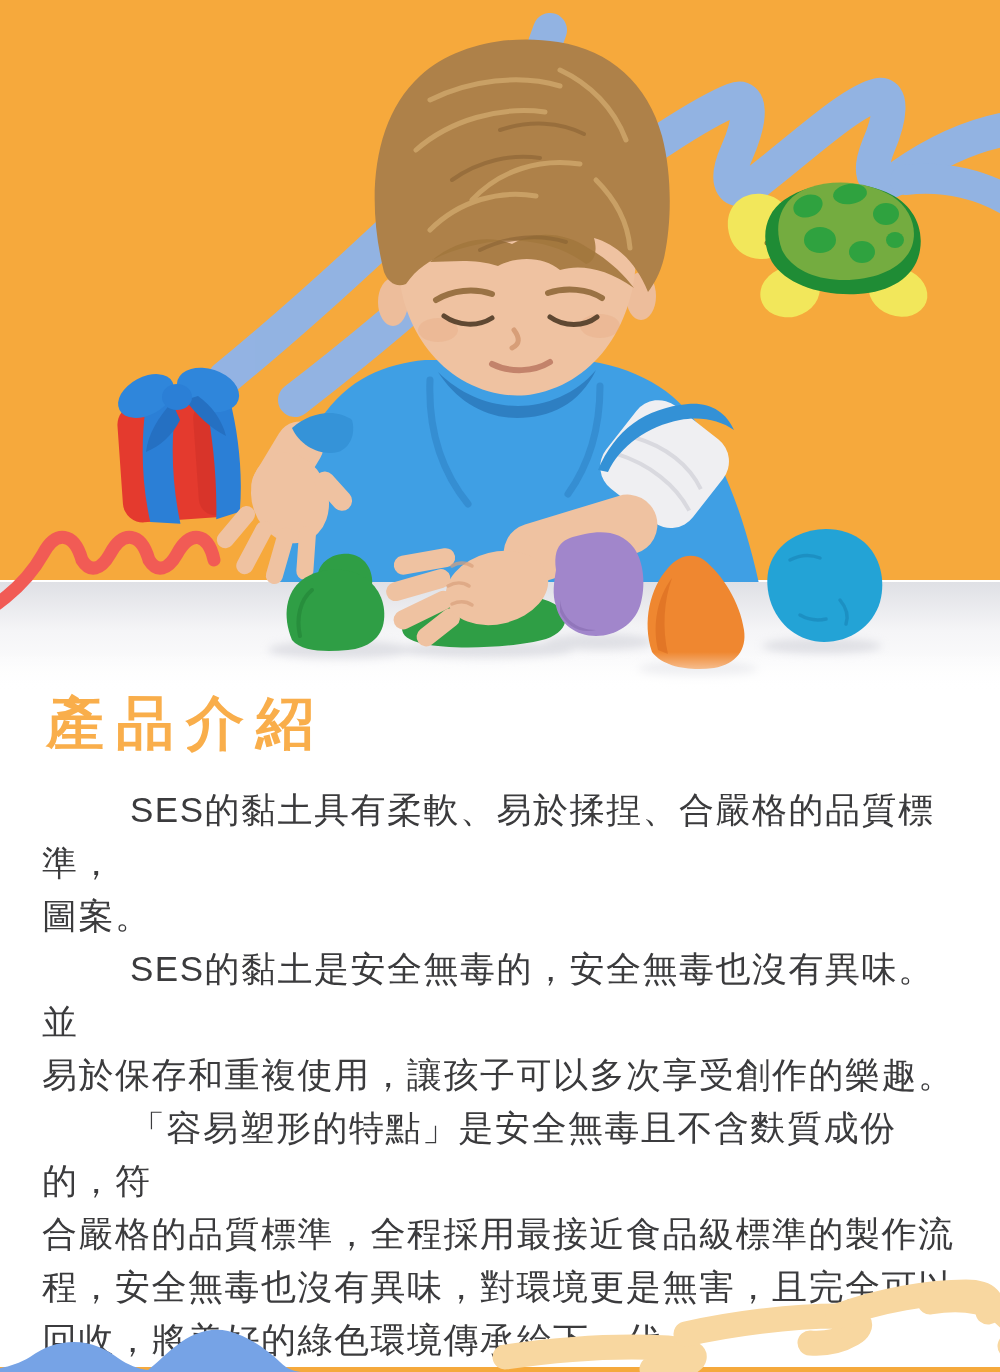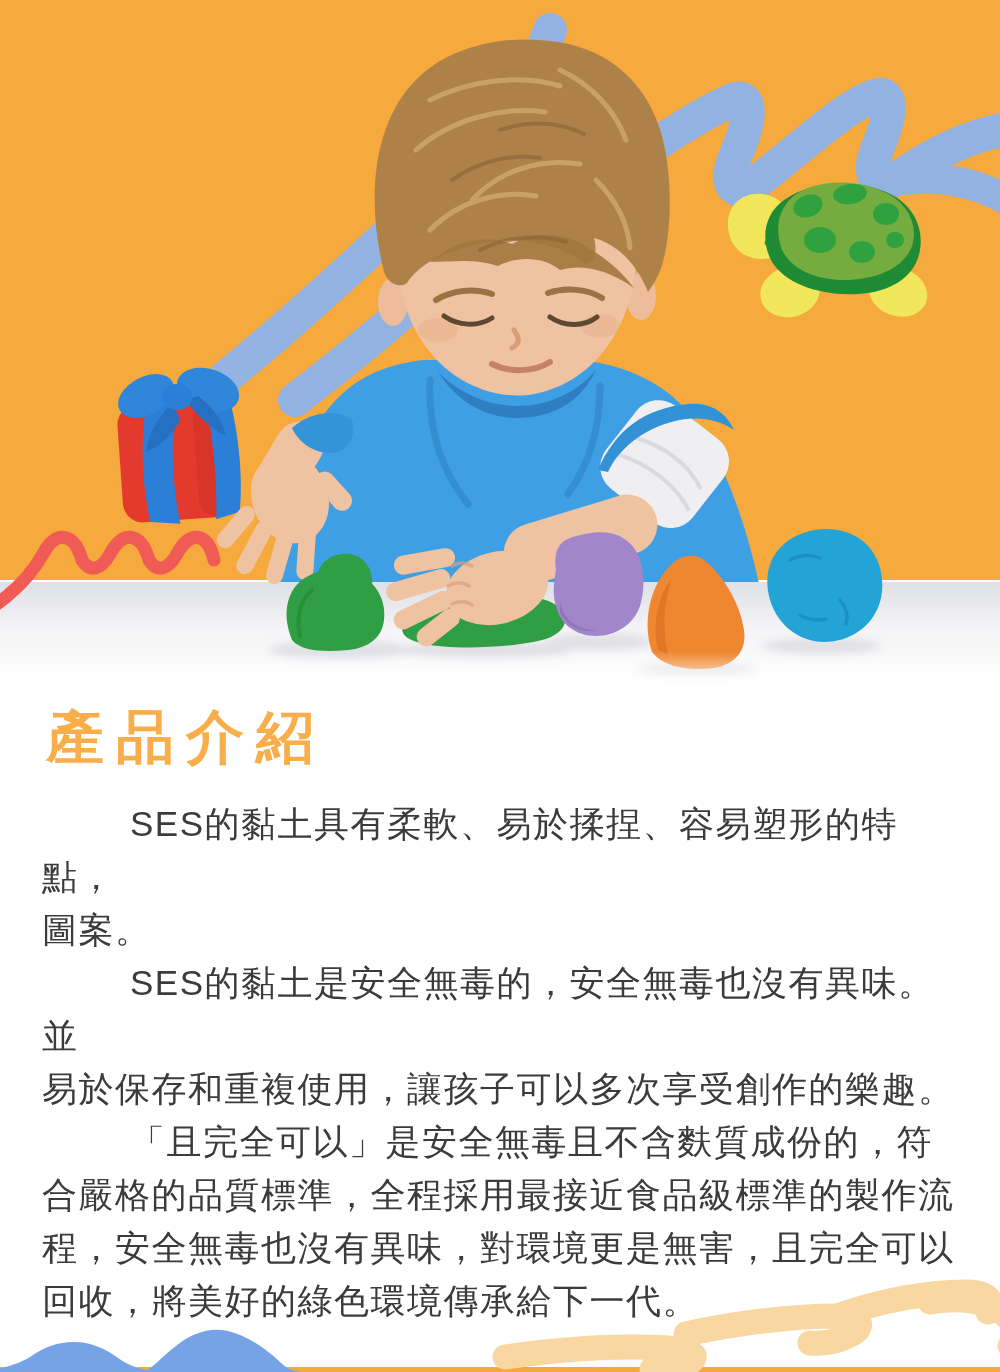--- a/index.html
+++ b/index.html
@@ -4,21 +4,21 @@
 <style>
   html,body { margin:0; padding:0; background:#ffffff; }
   .page {
     position:relative; width:1000px; height:1372px; overflow:hidden;
     background:#ffffff; font-family:"Liberation Sans", sans-serif;
   }
   .hero { position:absolute; top:0; left:0; width:1000px; height:690px; }
   .hero svg { display:block; }
   .content { position:absolute; top:690px; left:0; width:1000px; }
   .heading {
-    margin:16px 0 0 46px; font-size:58px; line-height:1.06; font-weight:800;
+    margin:2px 0 0 46px; font-size:58px; line-height:1.06; font-weight:800;
     color:#F9AE4B; letter-spacing:12px;
   }
   .paragraphs {
     margin-top:30px; padding:0 42px; color:#3B3B3D;
     font-size:35px; line-height:53px; letter-spacing:1.5px; font-weight:400;
   }
   .para { margin:0; }
   .line { display:block; }
   .line.indent { text-indent:88px; }
   .footer-deco { position:absolute; left:0; top:1272px; width:1000px; height:100px; }
@@ -197,29 +197,29 @@
       </g>
 
       <rect x="0" y="652" width="1000" height="38" fill="url(#fadeW)"></rect>
     </svg>
   </div>
 
   <div class="content">
     <h1 class="heading">產品介紹</h1>
     <div class="paragraphs">
       <p class="para">
-        <span class="line indent">SES的黏土具有柔軟、易於揉捏、容易塑形的特點，</span>
+        <span class="line indent">SES的黏土具有柔軟、易於揉捏、合嚴格的品質標準，</span>
         <span class="line">圖案。</span>
       </p>
       <p class="para">
         <span class="line indent">SES的黏土是安全無毒的，安全無毒也沒有異味。並</span>
         <span class="line">易於保存和重複使用，讓孩子可以多次享受創作的樂趣。</span>
       </p>
       <p class="para">
-        <span class="line indent">「且完全可以」是安全無毒且不含麩質成份的，符</span>
+        <span class="line indent">「容易塑形的特點」是安全無毒且不含麩質成份的，符</span>
         <span class="line">合嚴格的品質標準，全程採用最接近食品級標準的製作流</span>
         <span class="line">程，安全無毒也沒有異味，對環境更是無害，且完全可以</span>
         <span class="line">回收，將美好的綠色環境傳承給下一代。</span>
       </p>
     </div>
   </div>
 
   <div class="footer-deco">
     <svg viewBox="0 0 1000 100" width="1000" height="100">
       <rect x="0" y="95" width="1000" height="5" fill="#F5A93C"></rect>

